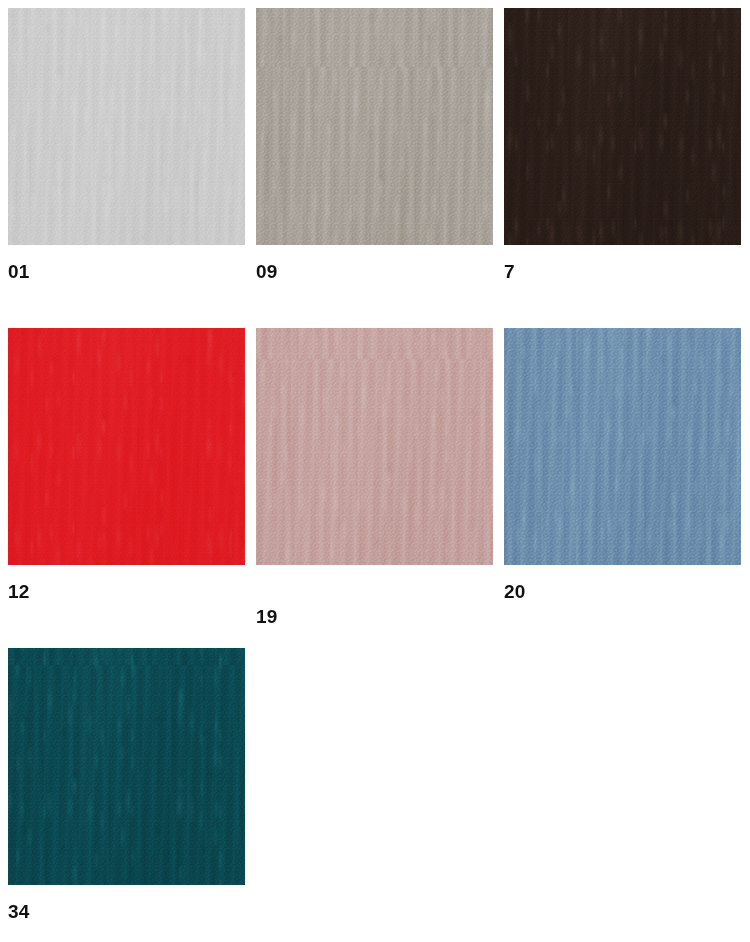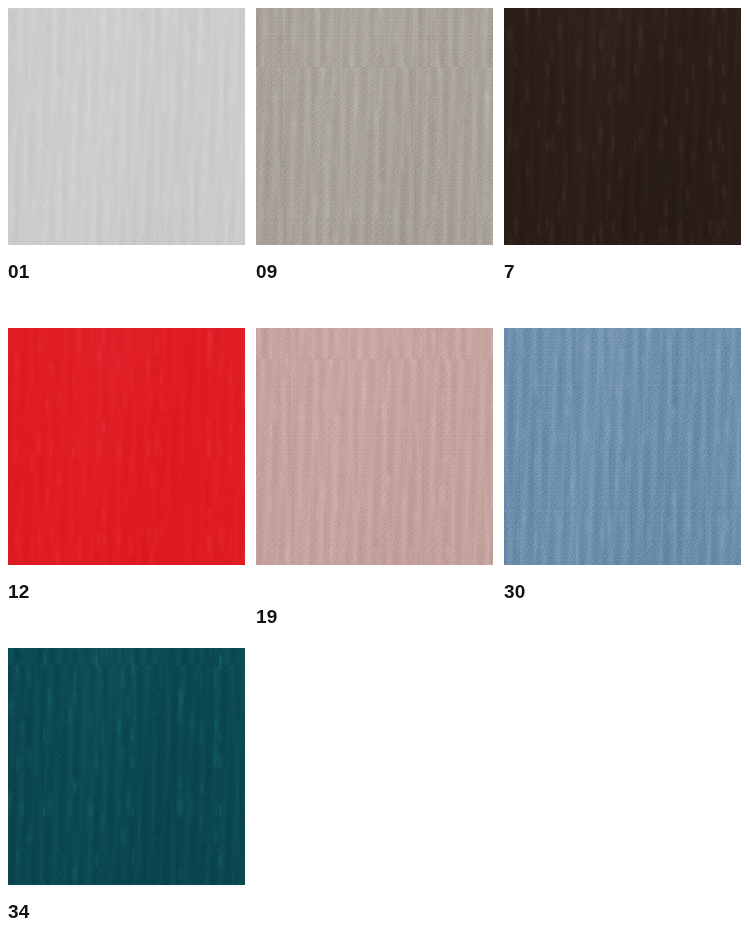--- a/index.html
+++ b/index.html
@@ -193,21 +193,21 @@
       <div class="swatch-label" style="color: rgb(17, 17, 17); margin-top: 42px;">19</div>
     </div>
 
     <div class="swatch-cell">
       <div class="swatch-tile" style="background-color: rgb(110, 144, 174);">
         <div class="tex tex-shade"></div>
         <div class="tex tex-streaks" style="background-position: 119px 11px;"></div>
         <div class="tex tex-crinkle" style="background-position: 138px 34px;"></div>
         <div class="tex tex-grain" style="background-position: 157px 57px;"></div>
       </div>
-      <div class="swatch-label" style="color: rgb(17, 17, 17);">30</div>
+      <div class="swatch-label" style="color: rgb(17, 17, 17);">20</div>
     </div>
 
     <div class="swatch-cell">
       <div class="swatch-tile" style="background-color: rgb(10, 72, 81);">
         <div class="tex tex-shade"></div>
         <div class="tex tex-streaks" style="background-position: 16px 64px;"></div>
         <div class="tex tex-crinkle" style="background-position: 35px 87px;"></div>
         <div class="tex tex-grain" style="background-position: 54px 110px;"></div>
       </div>
       <div class="swatch-label" style="color: rgb(17, 17, 17);">34</div>

